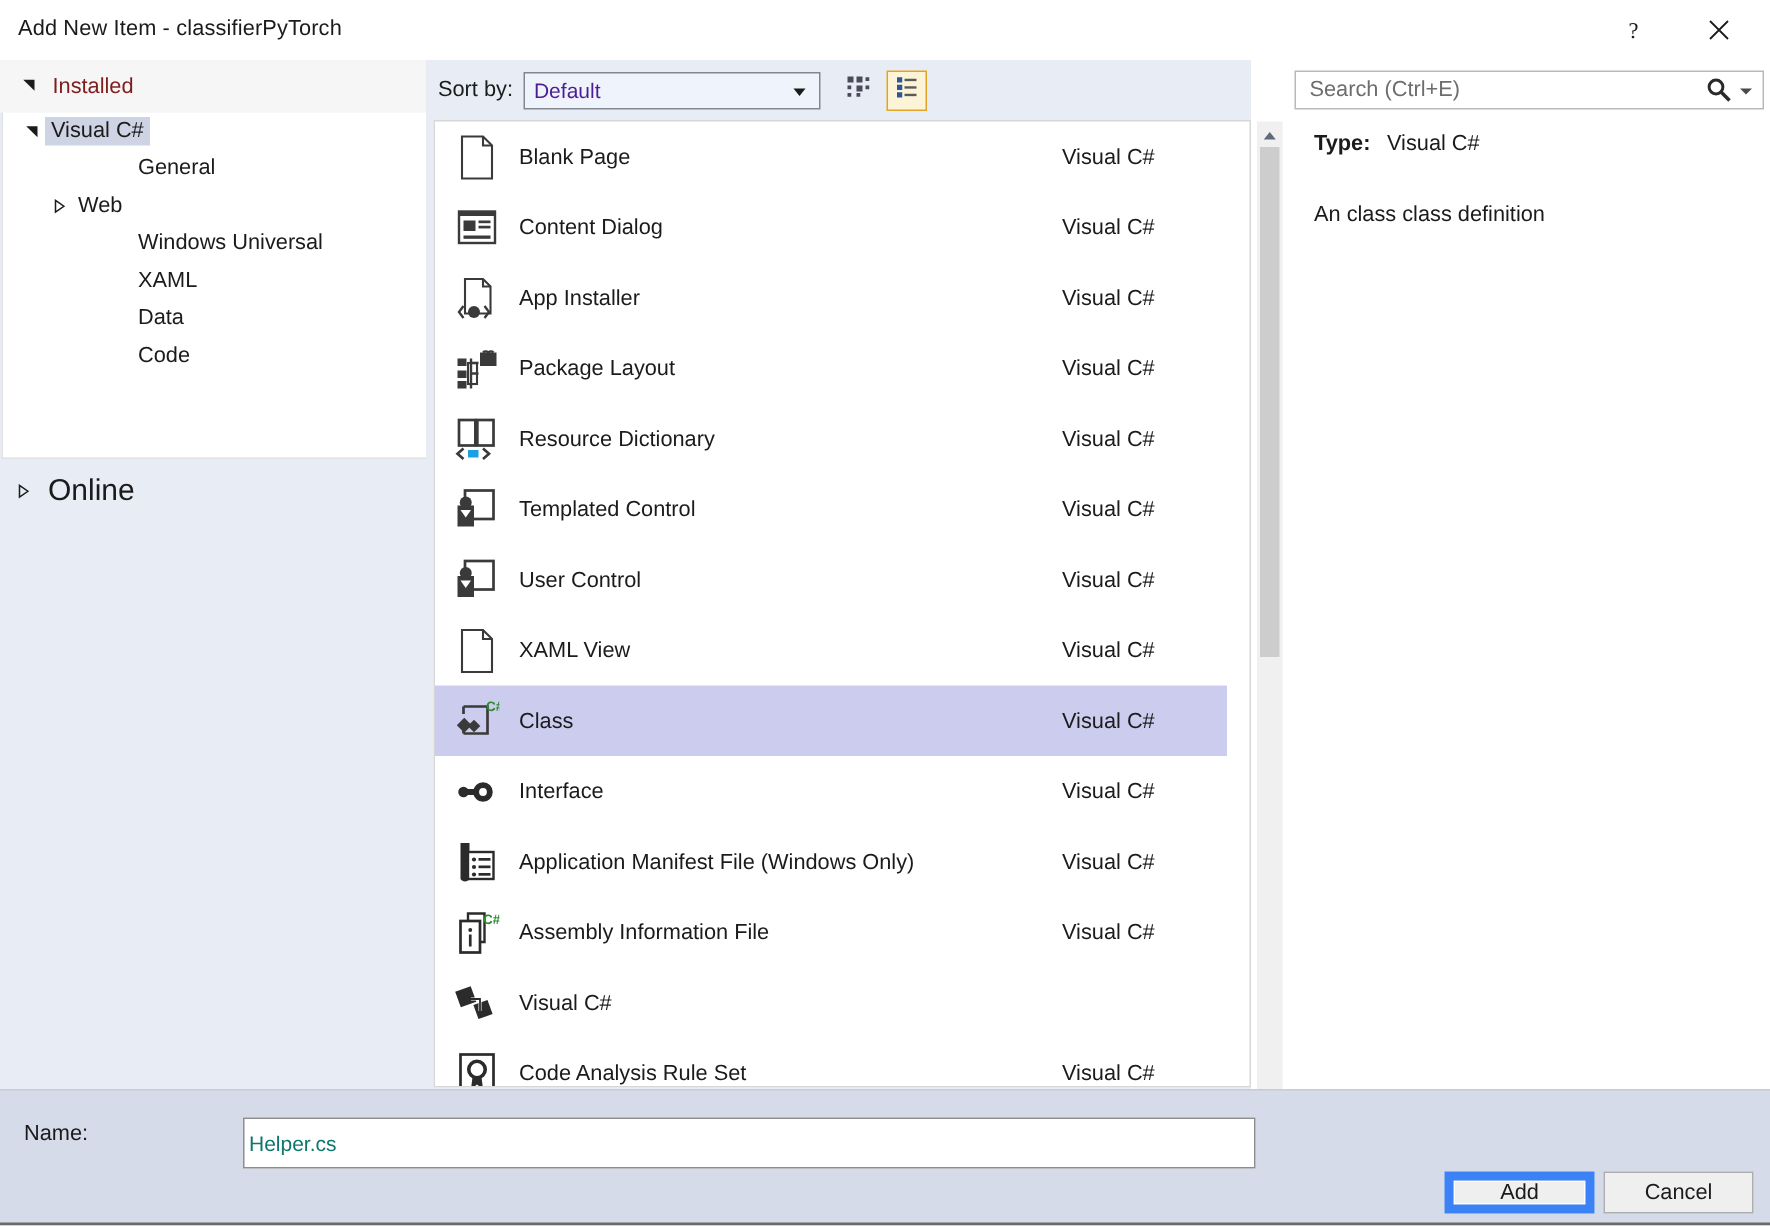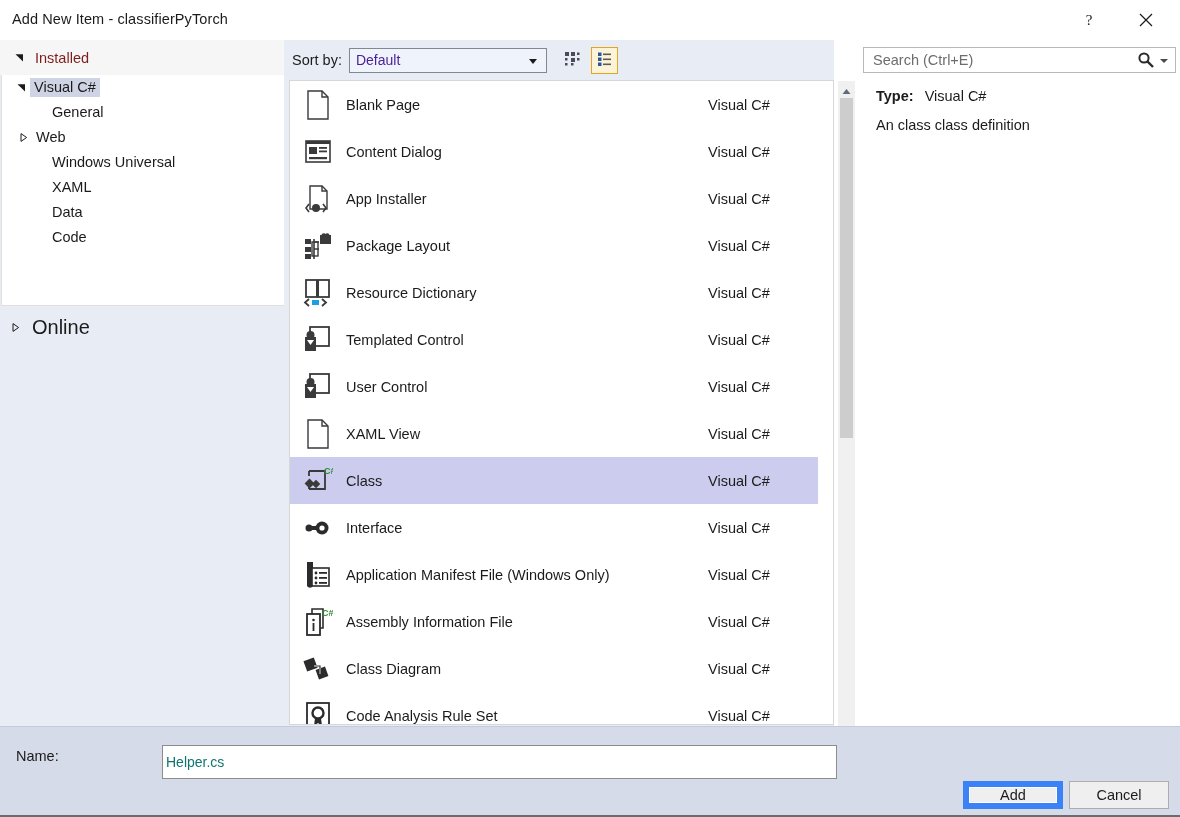--- a/index.html
+++ b/index.html
@@ -59,21 +59,21 @@
     font-size: 14.5px; color: #1b1b1b; cursor: default;
     white-space: nowrap;
   }
   .tree-row .glyph {
     width: 18px; display: flex; align-items: center; justify-content: center;
     flex: 0 0 18px;
   }
   .tree-row .txt { padding: 1px 4px 2px 4px; }
   .tree-row.selected .txt { background: #cfd4e4; }
   .lvl1 { padding-left: 10px; }
-  .lvl2 { padding-left: 28px; }
+  .lvl2 { padding-left: 28px; margin-left: 40px; }
 
   #online-row {
     position: absolute; left: 0; top: 274px; width: 300px; height: 26px;
     display: flex; align-items: center;
     font-size: 20px; color: #1b1b1b; cursor: default;
   }
   #online-row .glyph { width: 18px; margin-left: 6px; margin-right: 8px;
     display:flex; align-items:center; justify-content:center;}
 
   
@@ -156,21 +156,21 @@
     margin-left: 7px; width: 255px; height: 40px;
     font-family: "Liberation Sans", sans-serif; font-size: 14.5px; color: #1b1b1b;
   }
   #search-input::placeholder { color: #6d6d6d; opacity: 1; }
   #search-icon-wrap { position: absolute; right: 20px; top: 3px; }
   #search-drop-arrow {
     position: absolute; right: 7px; top: 11px;
     width:0;height:0;border-left:4px solid transparent;border-right:4px solid transparent;border-top:4.5px solid #4a4a4a;
   }
   #info-panel { position: absolute; left: 16px; top: 48px; width: 300px; }
-  #type-line { font-size: 14.5px; color: #1b1b1b; margin-bottom: 13px; }
+  #type-line { font-size: 14.5px; color: #1b1b1b; margin-bottom: 31px; }
   #type-label { font-weight: bold; }
   #type-value { margin-left: 7px; }
   #desc-line { font-size: 14.5px; color: #1b1b1b; }
 
   
   #footer {
     position: absolute; left: 0; top: 726px; width: 1180px; height: 91px;
     background: #d6dbe9;
     border-top: 1px solid #c6cbdb;
   }
@@ -241,21 +241,21 @@
           </svg>
       </span>
       <span class="txt">Visual C#</span>
     </div>
 
     <div class="tree-row lvl2">
       <span class="glyph"></span>
       <span class="txt">General</span>
     </div>
 
-    <div class="tree-row lvl1" style="padding-left:12px">
+    <div class="tree-row lvl1" style="padding-left:28px">
       <span class="glyph">
         <svg width="11" height="11" viewBox="0 0 11 11">
             <path d="M3 1.6 L8.6 5.5 L3 9.4 Z" fill="none" stroke="#1b1b1b" stroke-width="1"></path>
           </svg>
       </span>
       <span class="txt">Web</span>
     </div>
 
     <div class="tree-row lvl2">
       <span class="glyph"></span>
@@ -497,21 +497,20 @@
 
       <div class="item-row">
         <span class="item-icon">
           <svg width="30" height="32" viewBox="0 0 30 32">
             <rect x="2" y="6" width="11" height="11" fill="#2b2b2b" transform="rotate(-20 7.5 11.5)"></rect>
             <rect x="14" y="15" width="10" height="10" fill="#2b2b2b" transform="rotate(-20 19 20)"></rect>
             <path d="M11 13 H17 V21" fill="none" stroke="#ffffff" stroke-width="2"></path>
             <path d="M11 13 H17 V21" fill="none" stroke="#2b2b2b" stroke-width="1.2"></path>
           </svg>
         </span>
-        <span class="item-name">Class Diagram</span>
         <span class="item-lang">Visual C#</span>
       </div>
 
       <div class="item-row">
         <span class="item-icon">
           <svg width="30" height="32" viewBox="0 0 30 32">
             <rect x="4" y="3" width="22" height="26" fill="#ffffff" stroke="#2b2b2b" stroke-width="1.8"></rect>
             <circle cx="15" cy="13" r="5.5" fill="none" stroke="#2b2b2b" stroke-width="2.4"></circle>
             <path d="M12 18 L11 26 L15 23 L19 26 L18 18 Z" fill="#2b2b2b"></path>
           </svg>

